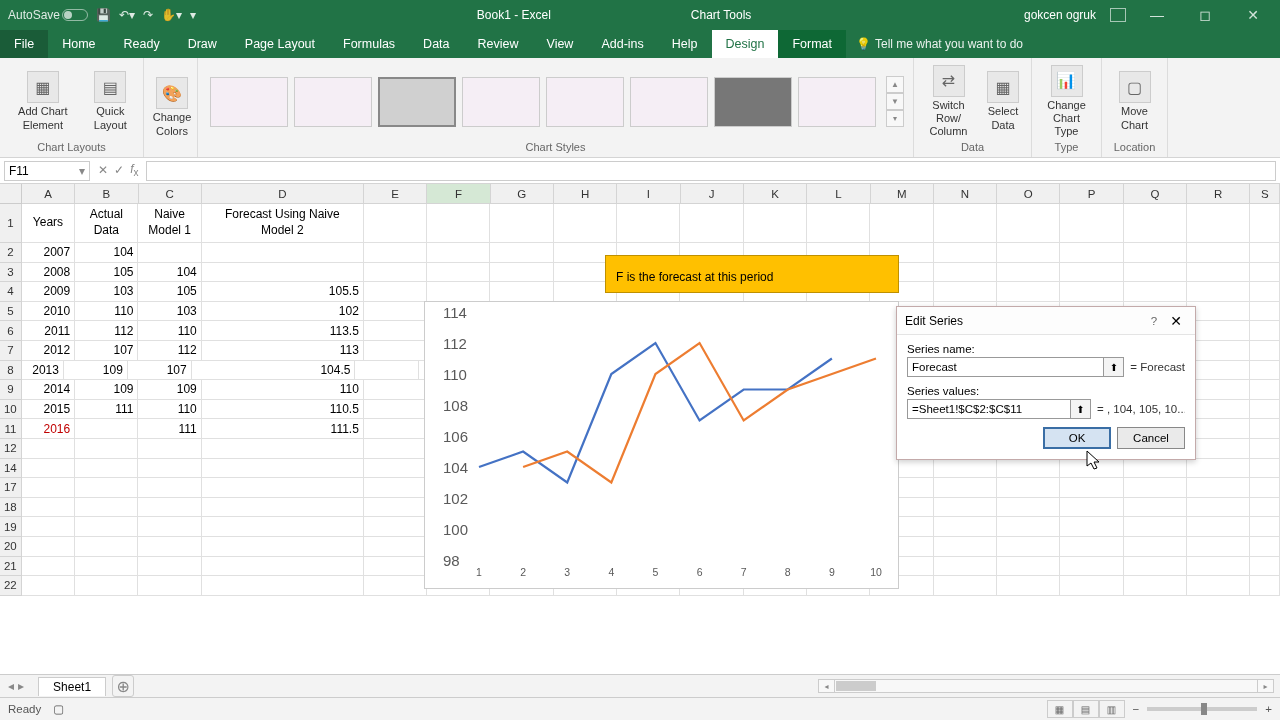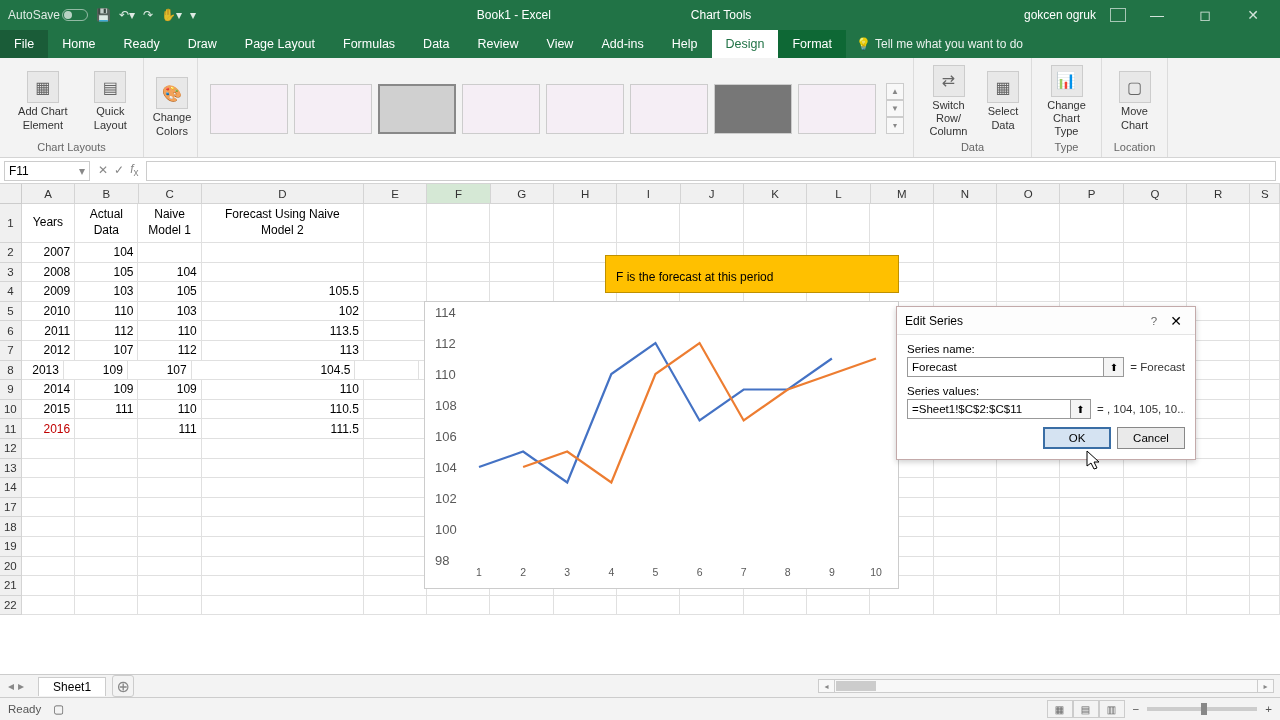--- a/index.html
+++ b/index.html
@@ -60,21 +60,21 @@
 .cell.center { justify-content:center; }
 .cell.right { justify-content:flex-end; }
 .red { color:#c00000; }
 
 
 .formula-box-yellow { position:absolute; left:605px; top:255px; width:294px; background:#ffc000; border:1px solid #bf9000; padding:8px 10px; font-family:"Cambria","Times New Roman",serif; font-size:14px; font-style:italic; z-index:5; }
 .formula-box-yellow .line2 { font-size:12px; margin-top:6px; font-style:normal; }
 
 
 .chart-box { position:absolute; left:424px; top:301px; width:475px; height:288px; background:#fff; border:1px solid #ccc; z-index:6; }
-.y-label { position:absolute; left:10px; font-size:13px; color:#595959; transform:translateY(-50%); }
+.y-label { position:absolute; left:18px; font-size:15px; color:#595959; transform:translateY(-50%); }
 .x-label { position:absolute; bottom:10px; font-size:10.5px; color:#595959; transform:translateX(-50%); }
 svg.lines { position:absolute; left:44px; top:10px; }
 
 
 .dialog { position:absolute; left:896px; top:306px; width:300px; background:#fff; border:1px solid #c3aaaa; z-index:20; font-size:11.5px; box-shadow:0 2px 6px rgba(0,0,0,0.2); }
 .dialog-tb { height:28px; display:flex; align-items:center; padding:0 8px; border-bottom:1px solid #e4e4e4; background:#fdfdfd; }
 .dialog-tb .t { flex:1; font-size:12px; }
 .dialog-tb .q { width:22px; text-align:center; color:#666; cursor:pointer; }
 .dialog-tb .x { width:22px; text-align:center; cursor:pointer; font-size:14px; }
 .dialog-body { padding:8px 10px 10px; }
@@ -195,20 +195,21 @@
           <div class="style-thumb"></div>
         <div class="style-thumb dark"></div>
           <div class="style-thumb"></div>
       </div>
       <div class="styles-scroll" style="height:52px">
           <div>▲</div>
           <div>▼</div>
           <div>▾</div>
         </div>
     </div>
+    <div class="label">Chart Styles</div>
   </div>
   <div class="rib-group" style="width:118px">
     <div class="icons-row">
       <div class="rib-btn">
           <div class="ico">⇄</div>
           <span>Switch Row/ Column</span>
         </div>
       <div class="rib-btn">
           <div class="ico">▦</div>
           <span>Select Data</span>
@@ -513,42 +514,20 @@
         <div class="cell right" style="width: 64px;"></div>
         <div class="cell right" style="width: 64px;"></div>
         <div class="cell right" style="width: 64px;"></div>
         <div class="cell right" style="width: 64px;"></div>
         <div class="cell right" style="width: 64px;"></div>
         <div class="cell right" style="width: 64px;"></div>
         <div class="cell right" style="width: 30px;"></div>
       </div>
       <div class="grid-row">
         <div class="row-hdr">12</div>
-        <div class="cell right" style="width: 54px;"></div>
-        <div class="cell right" style="width: 64px;"></div>
-        <div class="cell right" style="width: 64px;"></div>
-        <div class="cell right" style="width: 164px;"></div>
-        <div class="cell right" style="width: 64px;"></div>
-        <div class="cell right" style="width: 64px;"></div>
-        <div class="cell right" style="width: 64px;"></div>
-        <div class="cell right" style="width: 64px;"></div>
-        <div class="cell right" style="width: 64px;"></div>
-        <div class="cell right" style="width: 64px;"></div>
-        <div class="cell right" style="width: 64px;"></div>
-        <div class="cell right" style="width: 64px;"></div>
-        <div class="cell right" style="width: 64px;"></div>
-        <div class="cell right" style="width: 64px;"></div>
-        <div class="cell right" style="width: 64px;"></div>
-        <div class="cell right" style="width: 64px;"></div>
-        <div class="cell right" style="width: 64px;"></div>
-        <div class="cell right" style="width: 64px;"></div>
-        <div class="cell right" style="width: 30px;"></div>
-      </div>
-      <div class="grid-row">
-        <div class="row-hdr">13</div>
         <div class="cell right" style="width: 54px;"></div>
         <div class="cell right" style="width: 64px;"></div>
         <div class="cell right" style="width: 64px;"></div>
         <div class="cell right" style="width: 164px;"></div>
         <div class="cell right" style="width: 64px;"></div>
         <div class="cell right" style="width: 64px;"></div>
         <div class="cell right" style="width: 64px;"></div>
         <div class="cell right" style="width: 64px;"></div>
         <div class="cell right" style="width: 64px;"></div>
         <div class="cell right" style="width: 64px;"></div>

